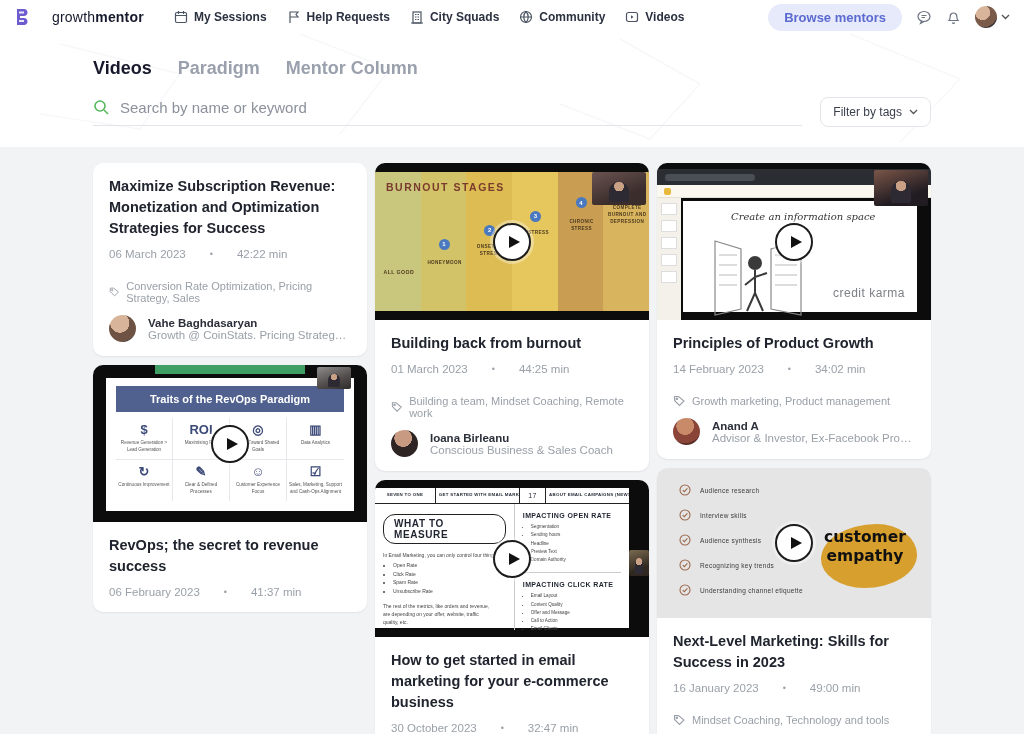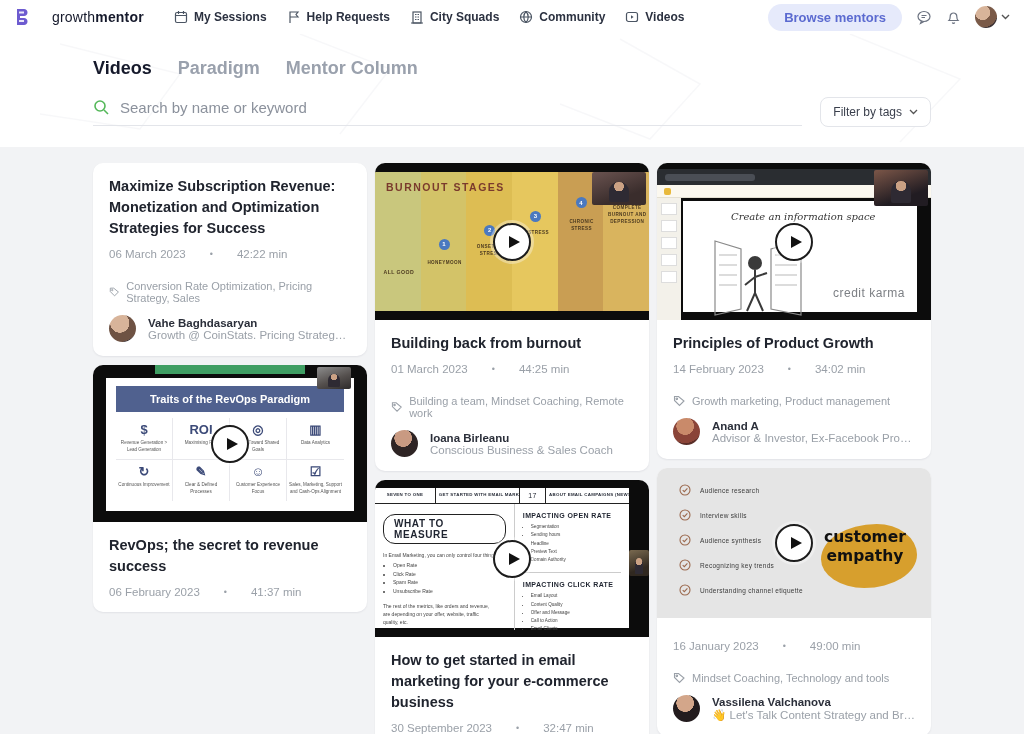--- a/index.html
+++ b/index.html
@@ -440,21 +440,21 @@
               </div>
             </div>
           </div>
         </div>
         <div class="webcam" style="right:0; top:70px; width:20px; height:26px; background:linear-gradient(160deg,#7a6a50 0%,#302820 70%);"></div>
         <button class="play"></button>
       </div>
       <div class="card-body">
         <h3 class="card-title">How to get started in email marketing for your e-commerce business</h3>
         <div class="meta">
-          <span>30 September 2023</span>
+          <span>30 October 2023</span>
           <span class="dot">•</span>
           <span>32:47 min</span>
         </div>
         <div class="tags-row">
           <svg width="12" height="12" viewBox="0 0 12 12" fill="none" stroke="#9aa0a8" stroke-width="1.1">
               <path d="M1.5 5.5v-4h4L11 6l-4.5 4.5z"></path>
               <circle cx="3.8" cy="3.8" r=".8"></circle>
             </svg>
           <span>Email marketing</span>
         </div>
@@ -552,20 +552,21 @@
                 <path d="M3.7 6.2 5.3 7.7 8.4 4.4"></path>
               </svg>
               <span>Understanding channel etiquette</span>
             </div>
         </div>
         <div class="t6-blob"></div>
         <div class="t6-blobtext">customer empathy</div>
         <button class="play"></button>
       </div>
       <div class="card-body">
+        <h3 class="card-title">Next-Level Marketing: Skills for Success in 2023</h3>
         <div class="meta">
           <span>16 January 2023</span>
           <span class="dot">•</span>
           <span>49:00 min</span>
         </div>
         <div class="tags-row">
           <svg width="12" height="12" viewBox="0 0 12 12" fill="none" stroke="#9aa0a8" stroke-width="1.1">
               <path d="M1.5 5.5v-4h4L11 6l-4.5 4.5z"></path>
               <circle cx="3.8" cy="3.8" r=".8"></circle>
             </svg>

